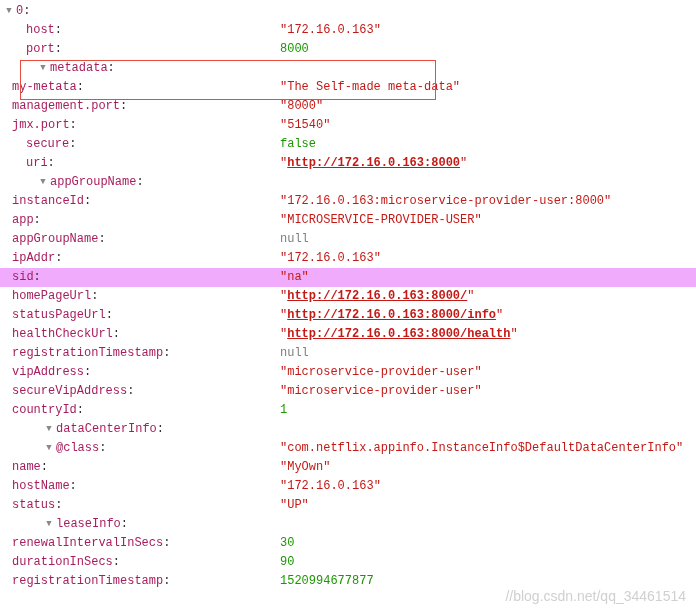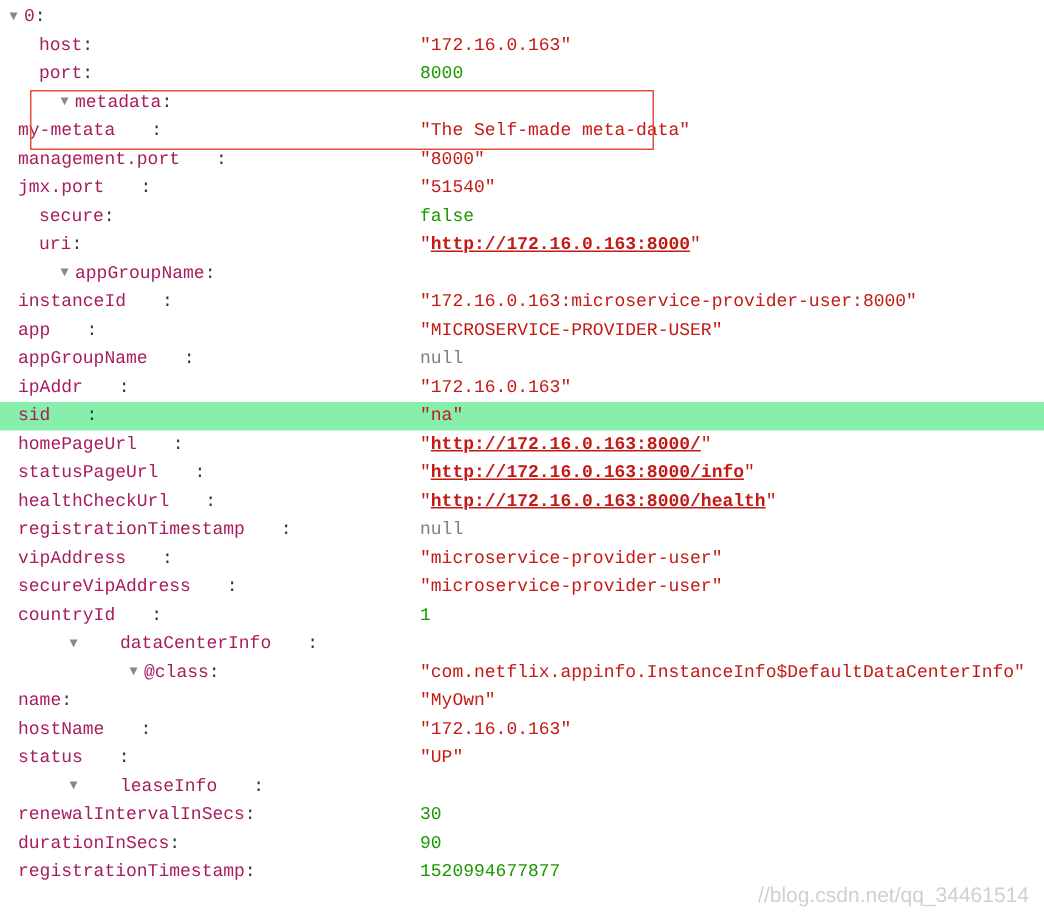--- a/index.html
+++ b/index.html
@@ -14,21 +14,21 @@
       position: relative;
     }
     .tree { padding: 2px 0; }
     .row {
       display: flex;
       align-items: center;
       height: 19px;
       line-height: 19px;
       white-space: nowrap;
     }
-    .row.selected { background: #86efac; align-items: flex-end; }
+    .row.selected { background: #f0abfc; align-items: flex-end; }
     .arrow {
       width: 10px;
       height: 10px;
       display: inline-flex;
       align-items: center;
       justify-content: center;
       color: #888;
       font-size: 9px;
       margin-right: 2px;
     }
@@ -53,22 +53,22 @@
     .watermark {
       position: absolute;
       bottom: 8px;
       right: 10px;
       color: #d0d0d0;
       font-size: 14px;
       font-family: Arial, sans-serif;
     }
     .ind-0 { padding-left: 4px; }
     .ind-1 { padding-left: 24px; margin-left: 14px; }
-    .ind-2 { padding-left: 44px; gap: 24px; }
-    .ind-3 { padding-left: 84px; }
+    .ind-2 { padding-left: 44px; }
+    .ind-3 { padding-left: 44px; }
     .no-arrow { padding-left: 12px; }
   </style>
 </head>
 <body>
 
 <div class="tree">
 
   <div class="row ind-0">
     <span class="arrow expanded"></span>
     <span class="key">0</span>

